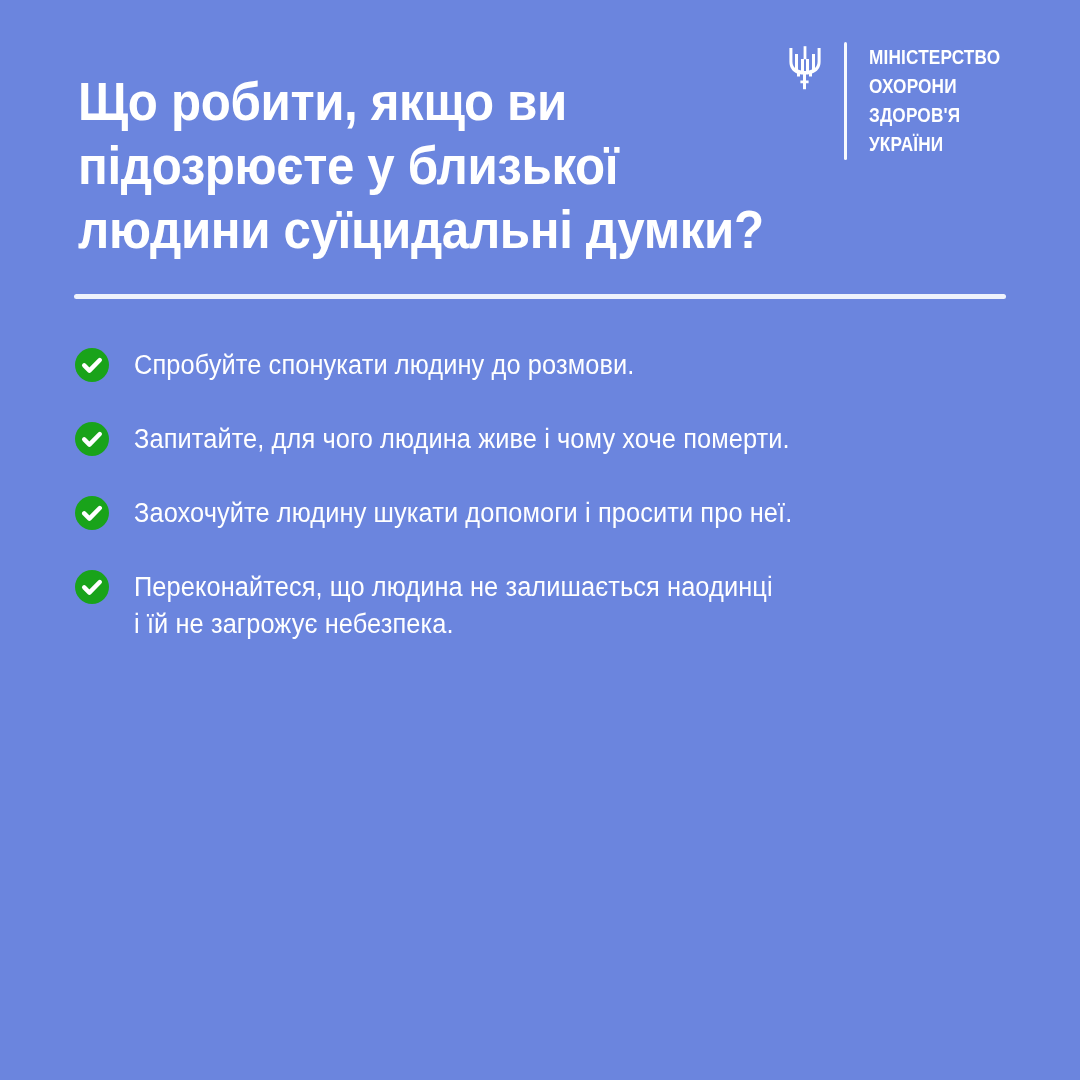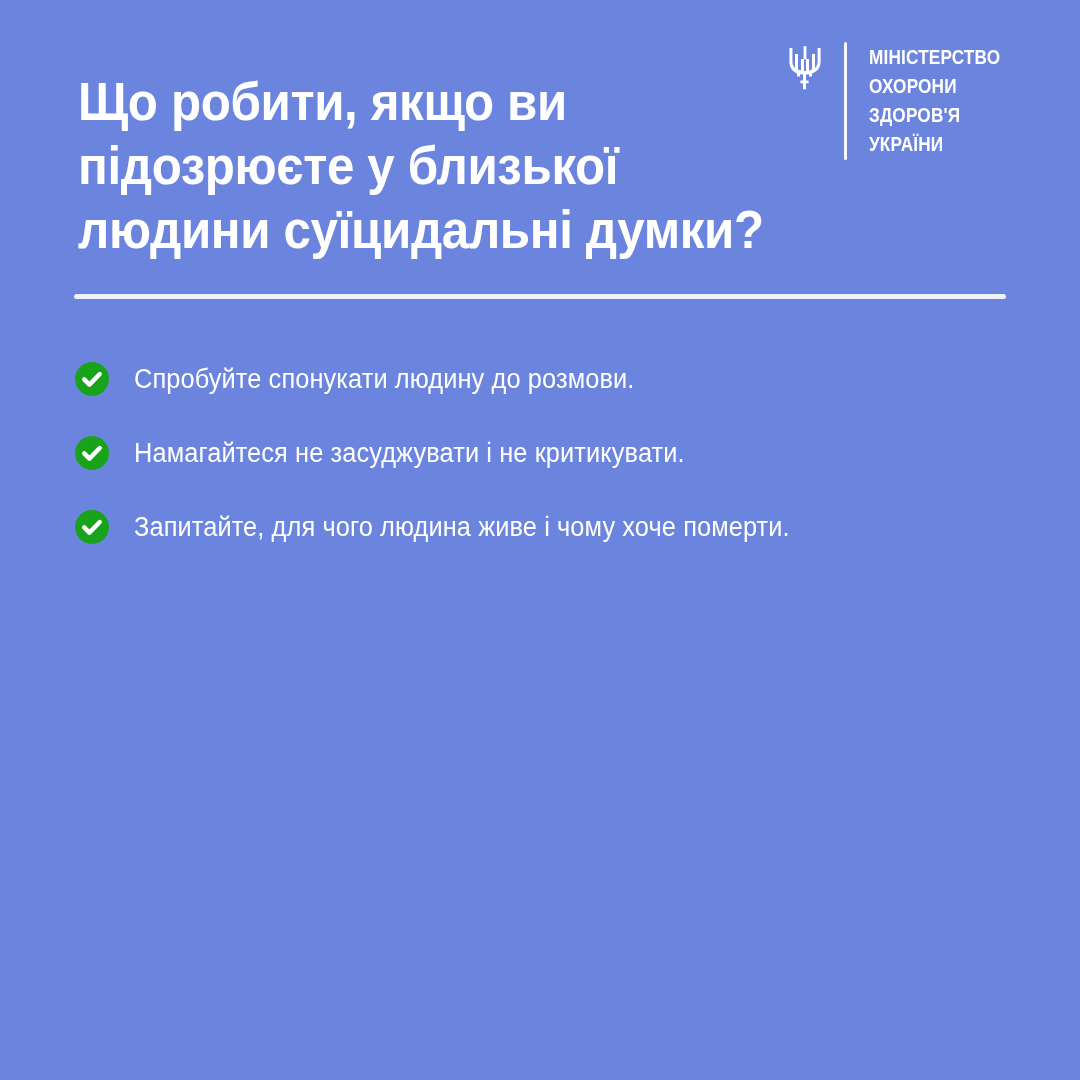--- a/index.html
+++ b/index.html
@@ -92,21 +92,21 @@
     width: 932px;
     height: 5px;
     background: #eef2fc;
     border-radius: 3px;
   }
 
   
   .list {
     position: absolute;
     left: 74px;
-    top: 360px;
+    top: 346px;
     width: 940px;
   }
   .list-item {
     position: relative;
     display: flex;
     align-items: flex-start;
     margin-bottom: 36px;
   }
   .list-item:last-child { margin-bottom: 0; }
 
@@ -173,34 +173,42 @@
   <div class="list">
 
     <div class="list-item">
       <svg class="check" viewBox="0 0 36 36" aria-hidden="true">
         <circle class="check-circle" cx="18" cy="18" r="17"></circle>
         <path class="check-mark" d="M10.2 18.4l5.2 5.2 10.4-10.6"></path>
       </svg>
       <div class="item-text">Спробуйте спонукати людину до розмови.</div>
     </div>
 
-    <div class="list-item">
-      <svg class="check" viewBox="0 0 36 36" aria-hidden="true">
-        <circle class="check-circle" cx="18" cy="18" r="17"></circle>
-        <path class="check-mark" d="M10.2 18.4l5.2 5.2 10.4-10.6"></path>
-      </svg>
-      <div class="item-text">Намагайтеся не засуджувати і не критикувати.</div>
-    </div>
 
     <div class="list-item">
       <svg class="check" viewBox="0 0 36 36" aria-hidden="true">
         <circle class="check-circle" cx="18" cy="18" r="17"></circle>
         <path class="check-mark" d="M10.2 18.4l5.2 5.2 10.4-10.6"></path>
       </svg>
       <div class="item-text">Запитайте, для чого людина живе і чому хоче померти.</div>
     </div>
 
 
 
-
+    <div class="list-item">
+      <svg class="check" viewBox="0 0 36 36" aria-hidden="true">
+        <circle class="check-circle" cx="18" cy="18" r="17"></circle>
+        <path class="check-mark" d="M10.2 18.4l5.2 5.2 10.4-10.6"></path>
+      </svg>
+      <div class="item-text">Заохочуйте людину шукати допомоги і просити про неї.</div>
+    </div>
+
+    <div class="list-item">
+      <svg class="check" viewBox="0 0 36 36" aria-hidden="true">
+        <circle class="check-circle" cx="18" cy="18" r="17"></circle>
+        <path class="check-mark" d="M10.2 18.4l5.2 5.2 10.4-10.6"></path>
+      </svg>
+      <div class="item-text">Переконайтеся, що людина не залишається наодинці
+і їй не загрожує небезпека.</div>
+    </div>
 
   </div>
 </div>
 
 </body></html>

